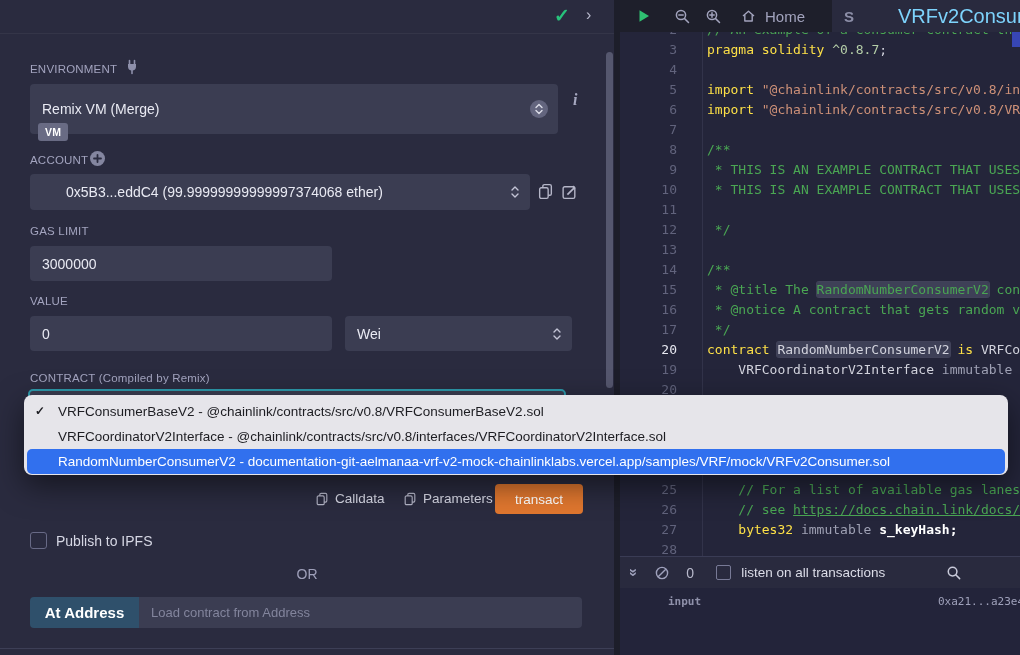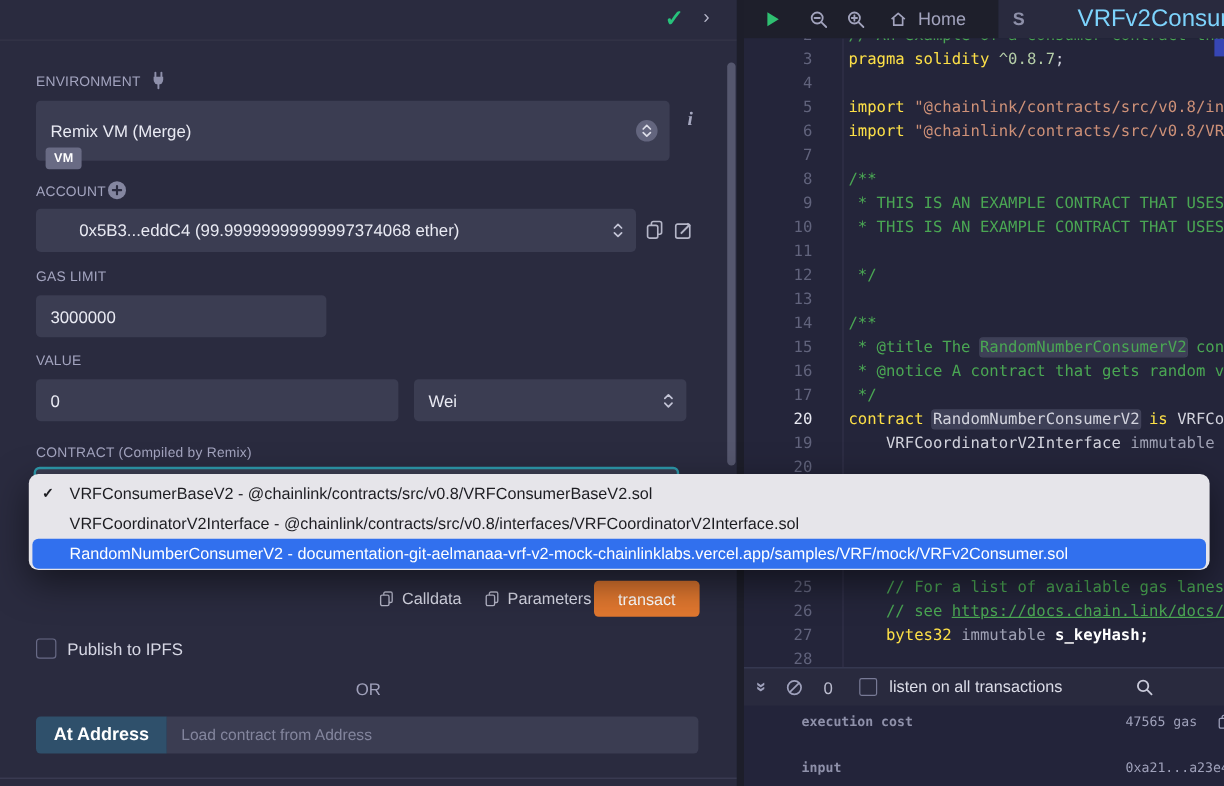--- a/index.html
+++ b/index.html
@@ -137,21 +137,21 @@
     </span>
     <span class="abs icon-btn" style="left:561px;top:183px;">
       <svg width="17" height="17" viewBox="0 0 16 16" fill="none" stroke="#b5b6c8" stroke-width="1.3">
         <rect x="2" y="3.5" width="11" height="11" rx="1.5"></rect>
           <path d="M6 11l6.5-6.5" stroke-width="1.6"></path>
           <path d="M11 3l2.2 2.2" stroke-width="1.6"></path>
       </svg>
     </span>
 
     <div class="lbl" style="left:30px;top:225px;">GAS LIMIT</div>
-    <input class="field" style="left: 30px; top: 246px; width: 242px; height: 35px;" value="3000000">
+    <input class="field" style="left: 30px; top: 246px; width: 302px; height: 35px;" value="3000000">
 
     <div class="lbl" style="left:30px;top:295px;">VALUE</div>
     <input class="field" style="left: 30px; top: 316px; width: 302px; height: 35px;" value="0">
     <div class="field" style="left:345px;top:316px;width:227px;height:35px;">
       <span>Wei</span>
       <span class="caret-plain">
         <svg width="10" height="14" viewBox="0 0 10 14" fill="none" stroke="#c3c4d6" stroke-width="1.4" stroke-linecap="round" stroke-linejoin="round">
           <path d="M2 5l3-3 3 3M2 9l3 3 3-3"></path>
         </svg>
       </span>
@@ -276,30 +276,20 @@
       <span class="abs icon-btn" style="left:326px;top:8px;">
         <svg width="16" height="16" viewBox="0 0 17 17" fill="none" stroke="#c9cada" stroke-width="1.6" stroke-linecap="round">
           <circle cx="7" cy="7" r="4.6"></circle>
             <path d="M10.6 10.6L14.5 14.5"></path>
         </svg>
       </span>
 
     </div>
     <div class="term-body">
         <div class="trow">
-          <span class="tkey">execution cost</span>
-          <span class="tval">47565 gas</span>
-          <span class="tcopy">
-            <svg width="13" height="13" viewBox="0 0 16 16" fill="none" stroke="#9fa1ba" stroke-width="1.3">
-              <rect x="5.5" y="1.5" width="8" height="10" rx="1.5"></rect>
-              <rect x="2.5" y="4.5" width="8" height="10" rx="1.5" fill="#23243a"></rect>
-            </svg>
-          </span>
-        </div>
-        <div class="trow">
           <span class="tkey">input</span>
           <span class="tval">0xa21...a23e4</span>
         </div>
       </div>
   </div>
 
   <div class="dropdown">
       <div class="dd-row"><span class="dd-check">✓</span><span>VRFConsumerBaseV2 - @chainlink/contracts/src/v0.8/VRFConsumerBaseV2.sol</span></div>
       <div class="dd-row"><span>VRFCoordinatorV2Interface - @chainlink/contracts/src/v0.8/interfaces/VRFCoordinatorV2Interface.sol</span></div>
       <div class="dd-row hl"><span>RandomNumberConsumerV2 - documentation-git-aelmanaa-vrf-v2-mock-chainlinklabs.vercel.app/samples/VRF/mock/VRFv2Consumer.sol</span></div>

